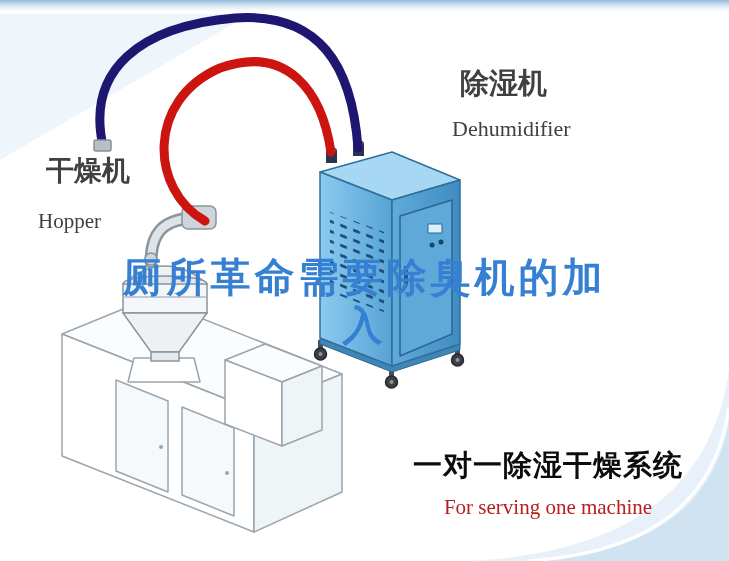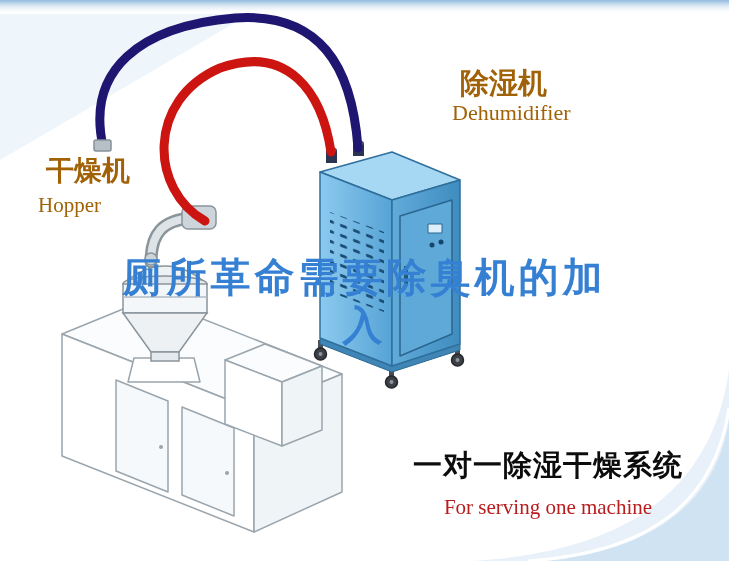--- a/index.html
+++ b/index.html
@@ -1,23 +1,23 @@
 <!DOCTYPE html>
 <html><head>
 <meta charset="utf-8">
 <style>
   html,body{margin:0;padding:0;background:#ffffff;}
   .canvas{
     position:relative;width:729px;height:561px;background:#ffffff;
     overflow:hidden;font-family:"Liberation Sans",sans-serif;
   }
   .canvas svg{position:absolute;left:0;top:0;}
-  .label{position:absolute;color:#a16207;white-space:nowrap;}
+  .label{position:absolute;color:#404040;white-space:nowrap;}
   .cn{font-weight:700;font-family:"Liberation Sans",sans-serif;}
-  .en{font-family:"Liberation Serif",serif;}
+  .en{font-family:"Liberation Serif",serif;margin-top:16px;}
   .hopper-cn{left:46px;top:152px;font-size:28px;}
   .hopper-en{left:38px;top:193px;font-size:21px;}
   .dehum-cn{left:460px;top:64px;font-size:29px;}
   .dehum-en{left:452px;top:100px;font-size:22px;}
   .headline{
     position:absolute;left:0;right:0;top:253px;text-align:center;
     color:#3580d3;font-weight:700;font-size:40px;line-height:1.2;
     letter-spacing:4px;font-family:"Liberation Sans",sans-serif;
   }
   .syslabel{position:absolute;left:398px;top:446px;width:300px;text-align:center;}

